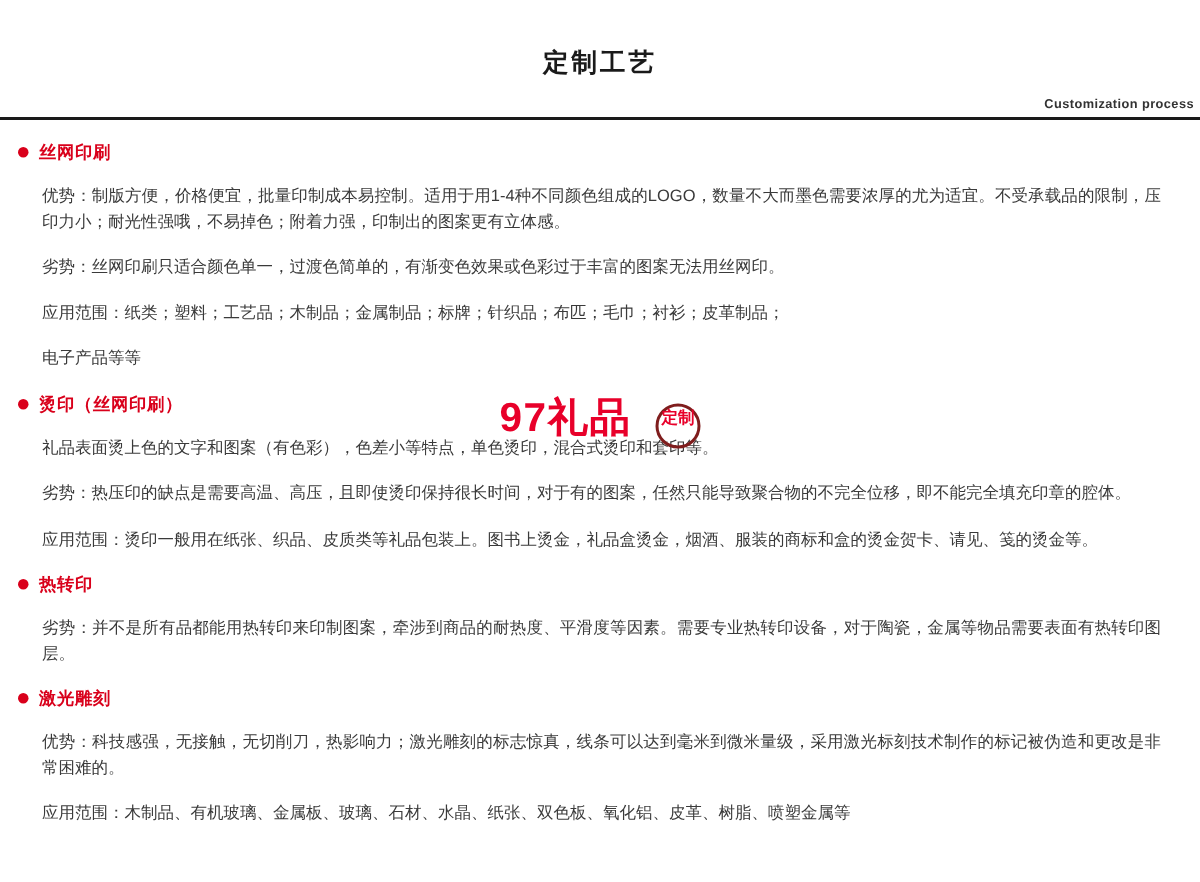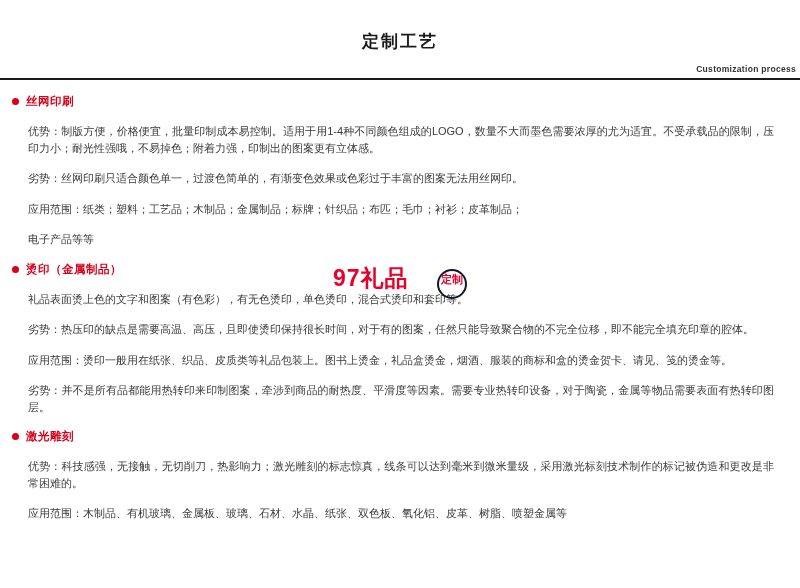--- a/index.html
+++ b/index.html
@@ -81,33 +81,33 @@
     margin: 14px 0 1px 0;
     text-align: justify;
   }
   .watermark {
     position: absolute;
     left: 333px;
     top: 264px;
     pointer-events: none;
   }
   .wm-text {
-    font-size: 23px;
+    font-size: 27px;
     font-weight: bold;
     color: #e8002a;
     letter-spacing: 1px;
     line-height: 28px;
   }
   .wm-badge {
     position: absolute;
     left: 104px;
     top: 5px;
     width: 30px;
     height: 30px;
-    border: 2px solid #0f172a;
+    border: 2px solid #7f1d1d;
     border-radius: 50%;
     color: #e8002a;
     font-size: 11px;
     font-weight: bold;
     line-height: 11.5px;
     text-align: center;
     padding-top: 3px;
     box-sizing: border-box;
   }
 </style>
@@ -133,30 +133,34 @@
         <p class="para">优势：制版方便，价格便宜，批量印制成本易控制。适用于用1-4种不同颜色组成的LOGO，数量不大而墨色需要浓厚的尤为适宜。不受承载品的限制，压印力小；耐光性强哦，不易掉色；附着力强，印制出的图案更有立体感。</p>
         <p class="para">劣势：丝网印刷只适合颜色单一，过渡色简单的，有渐变色效果或色彩过于丰富的图案无法用丝网印。</p>
         <p class="para">应用范围：纸类；塑料；工艺品；木制品；金属制品；标牌；针织品；布匹；毛巾；衬衫；皮革制品；</p>
         <p class="para">电子产品等等</p>
       </div>
     </div>
 
     <div class="section">
       <div class="section-head">
         <span class="bullet"></span>
-        <span class="section-title">烫印（金属制品）</span>
+        <span class="section-title">烫印（丝网印刷）</span>
       </div>
       <div class="section-body">
-        <p class="para">礼品表面烫上色的文字和图案（有色彩），有无色烫印，单色烫印，混合式烫印和套印等。</p>
+        <p class="para">礼品表面烫上色的文字和图案（有色彩），色差小等特点，单色烫印，混合式烫印和套印等。</p>
         <p class="para">劣势：热压印的缺点是需要高温、高压，且即使烫印保持很长时间，对于有的图案，任然只能导致聚合物的不完全位移，即不能完全填充印章的腔体。</p>
         <p class="para">应用范围：烫印一般用在纸张、织品、皮质类等礼品包装上。图书上烫金，礼品盒烫金，烟酒、服装的商标和盒的烫金贺卡、请见、笺的烫金等。</p>
       </div>
     </div>
 
     <div class="section">
+      <div class="section-head">
+        <span class="bullet"></span>
+        <span class="section-title">热转印</span>
+      </div>
       <div class="section-body">
         <p class="para">劣势：并不是所有品都能用热转印来印制图案，牵涉到商品的耐热度、平滑度等因素。需要专业热转印设备，对于陶瓷，金属等物品需要表面有热转印图层。</p>
       </div>
     </div>
 
     <div class="section">
       <div class="section-head">
         <span class="bullet"></span>
         <span class="section-title">激光雕刻</span>
       </div>

